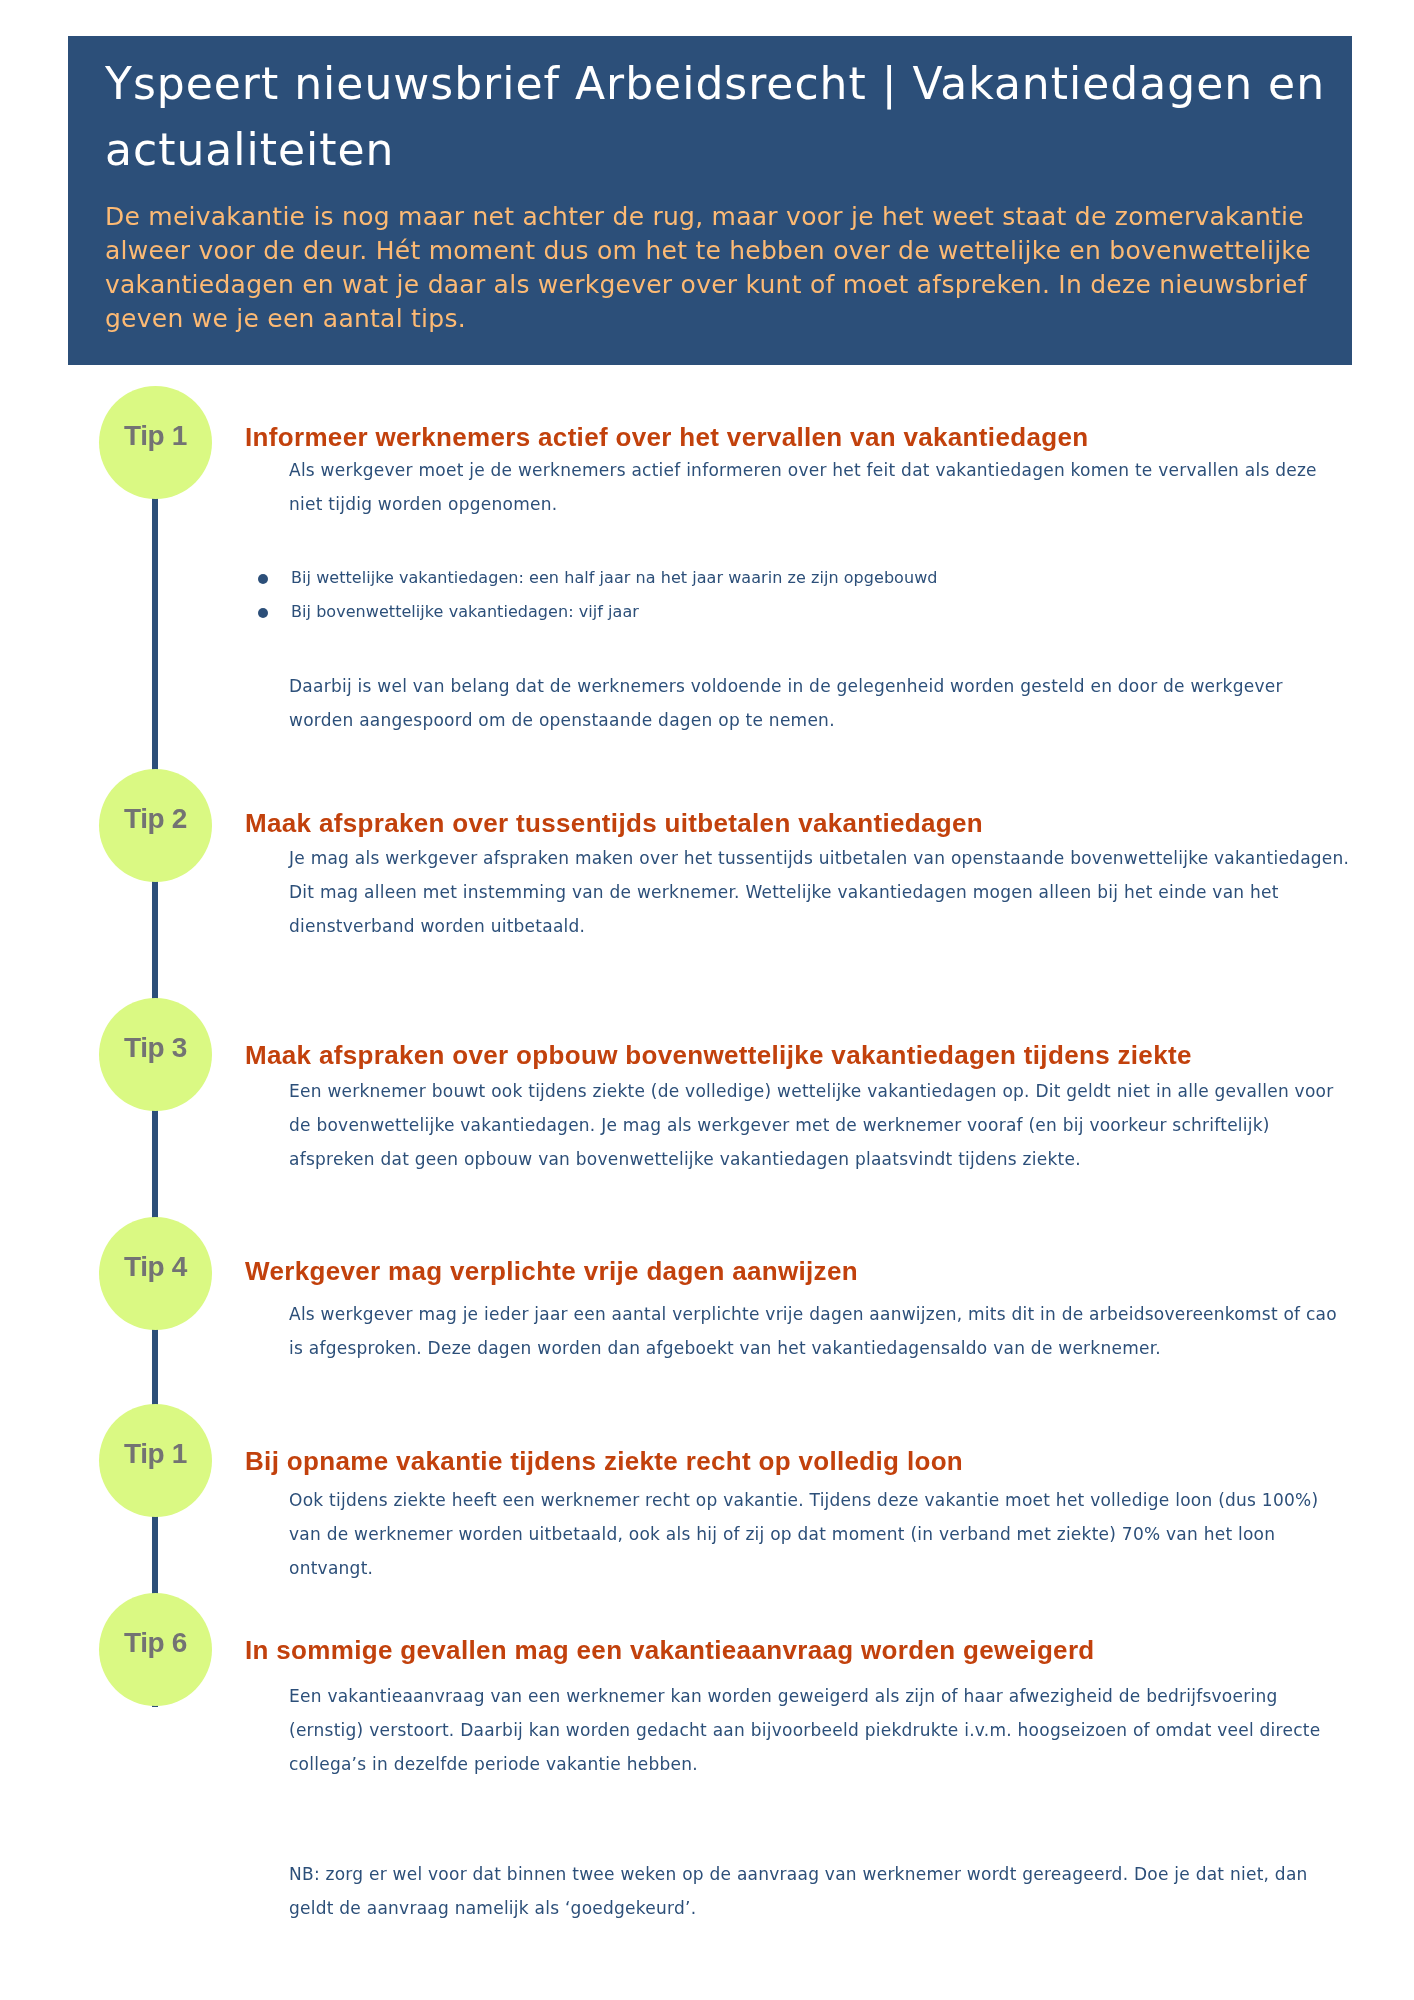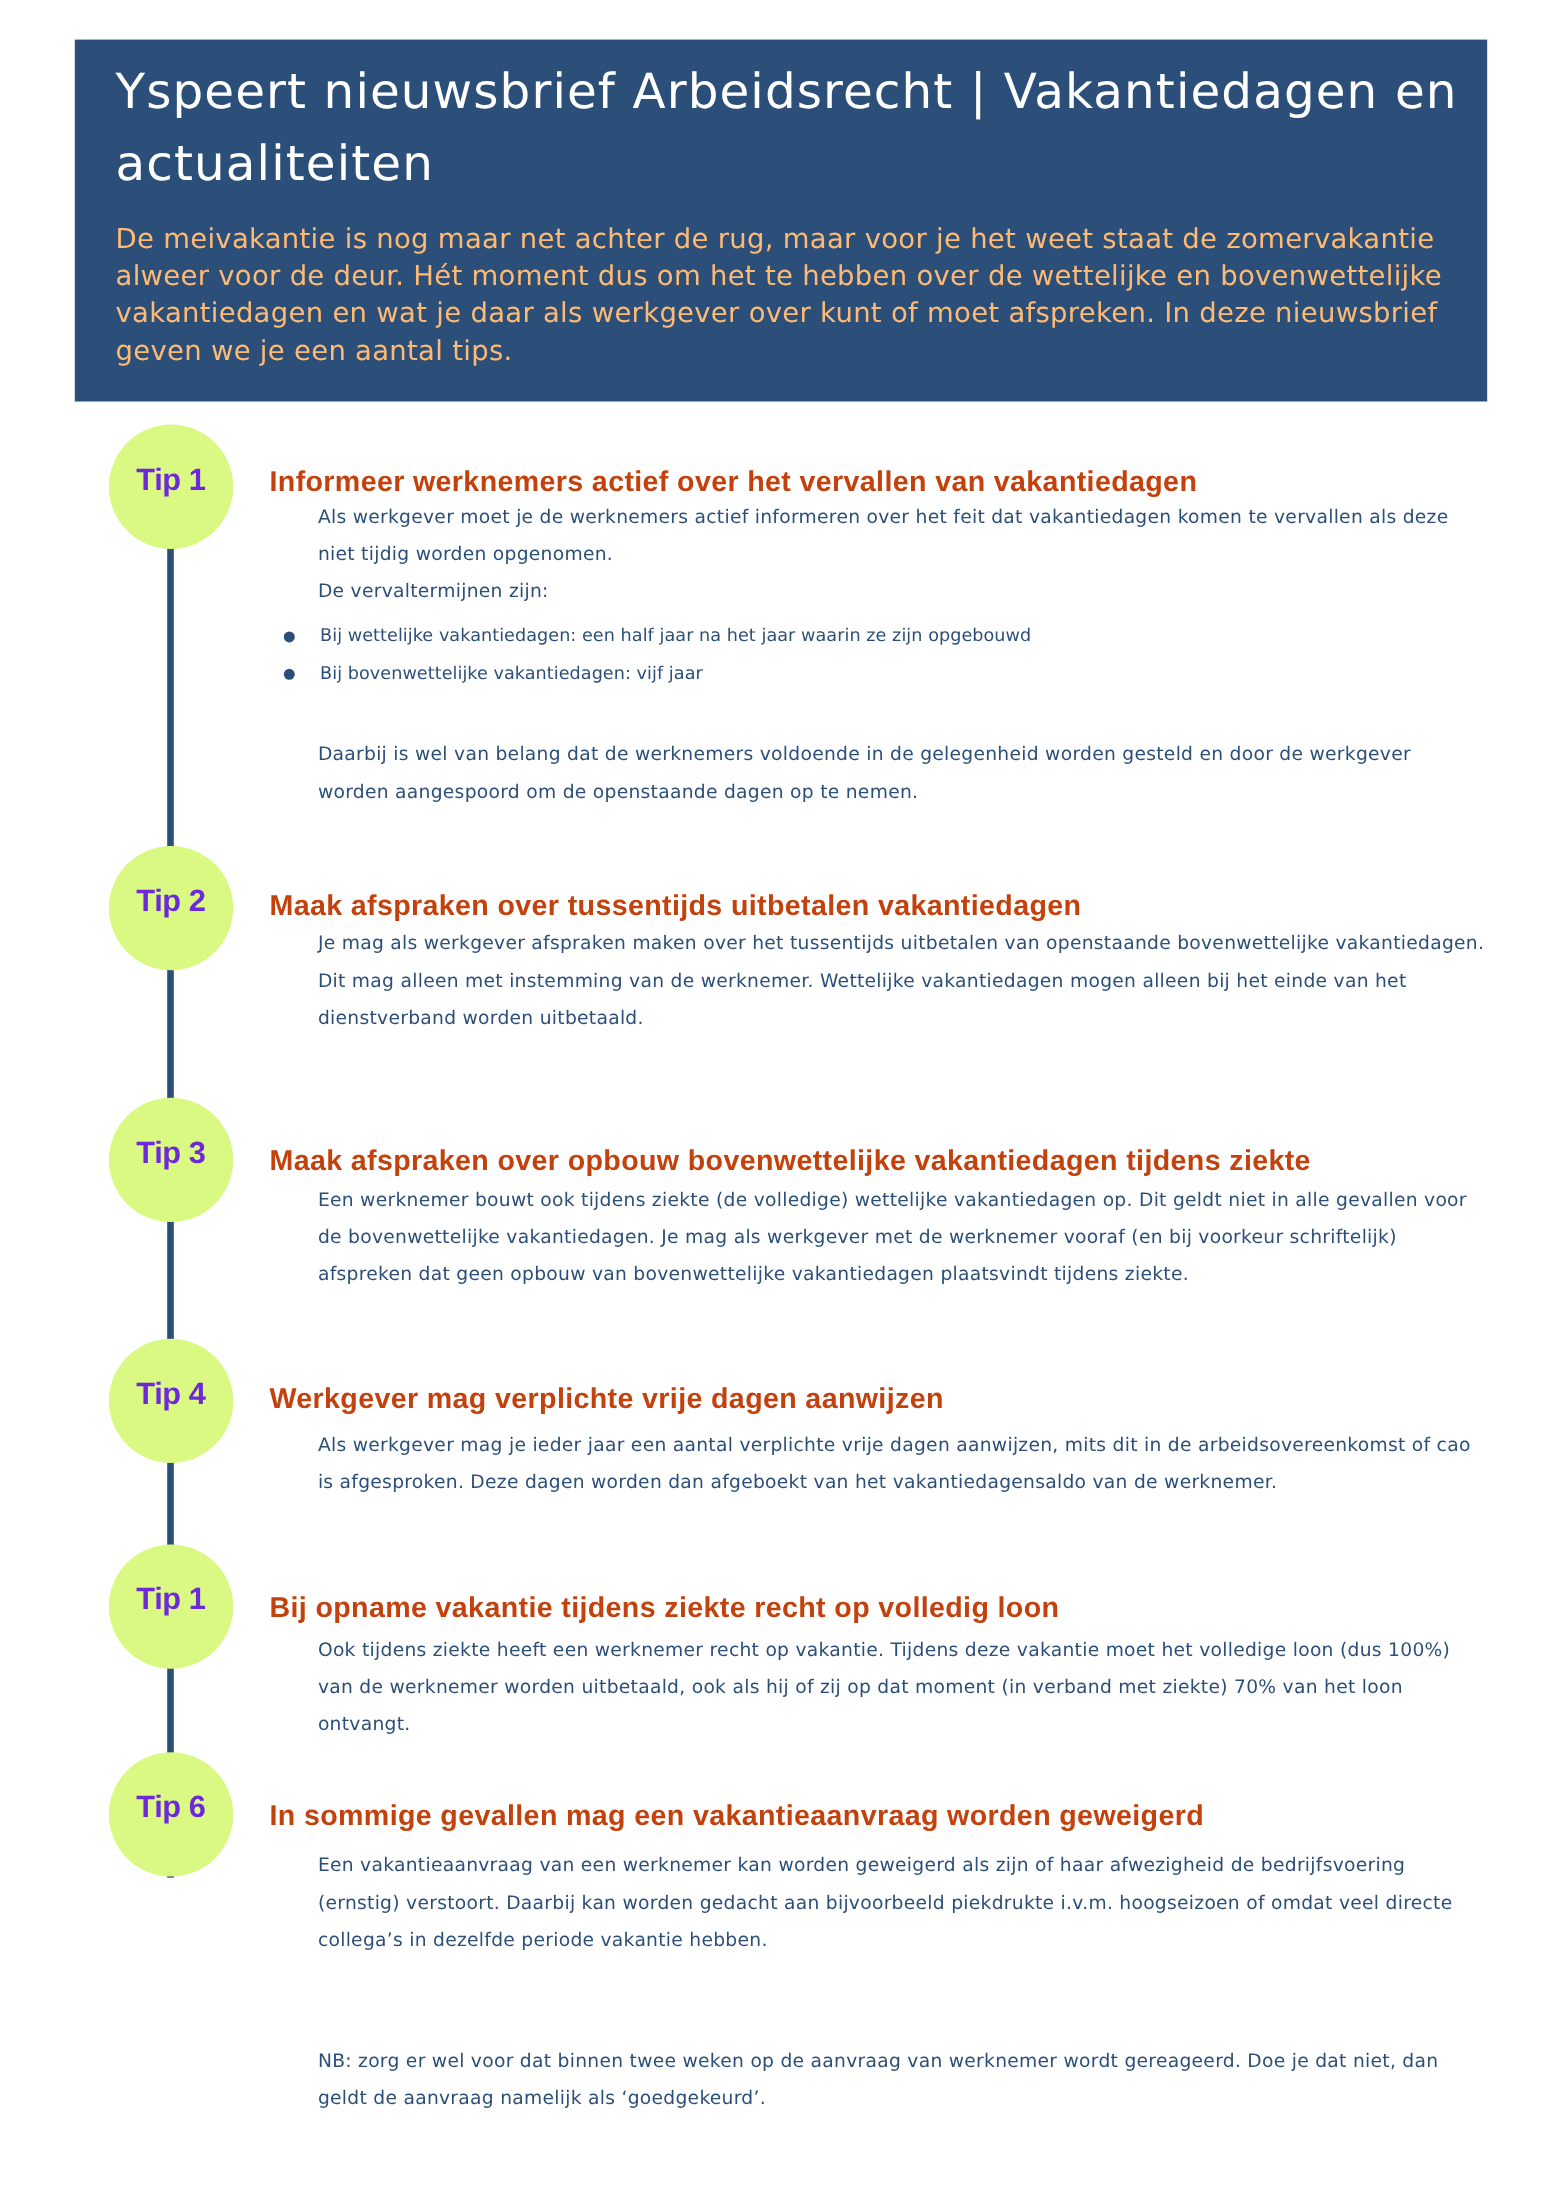--- a/index.html
+++ b/index.html
@@ -12,21 +12,21 @@
   .header-title{position:absolute;left:37px;top:15.4px;width:1240px;color:#ffffff;
       font-family:"DejaVu Sans",sans-serif;font-weight:400;font-size:44px;line-height:66px;letter-spacing:1px;}
   .header-intro{position:absolute;left:37px;top:164.1px;width:1240px;color:#fdba74;
       font-family:"DejaVu Sans",sans-serif;font-weight:400;font-size:25px;line-height:34px;letter-spacing:0.25px;}
 
   .timeline-line{position:absolute;left:152.3px;top:442px;width:6px;height:1265px;background:#2c4f79;}
 
   .badge{position:absolute;left:98.9px;width:113px;height:113px;border-radius:50%;background:#daf983;}
   .badge-label{position:absolute;left:0;width:113px;text-align:center;
       font-family:"Liberation Sans",sans-serif;font-weight:700;font-size:28px;line-height:34px;
-      letter-spacing:-0.4px;color:#6d28d9;white-space:nowrap;}
+      letter-spacing:-0.4px;color:#737373;white-space:nowrap;}
 
   .tip-heading{position:absolute;left:245px;width:1100px;color:#c2410c;
       font-family:"Liberation Sans",sans-serif;font-size:26px;font-weight:700;line-height:34px;letter-spacing:0.33px;}
   .tip-text{position:absolute;left:245px;width:1062px;color:#2c4f79;
       font-family:"DejaVu Sans",sans-serif;font-size:17px;font-weight:400;line-height:34px;letter-spacing:0.25px;margin-left:44px;}
   .bullet-list{position:absolute;left:245px;top:0;width:1100px;}
   .bullet-item{position:absolute;left:0;top:0;width:1100px;color:#2c4f79;}
   .bullet-dot{position:absolute;left:13px;width:10px;height:10px;border-radius:50%;background:#2c4f79;}
   .bullet-text{position:absolute;left:46px;width:1070px;color:#2c4f79;
       font-family:"DejaVu Sans",sans-serif;font-size:16px;font-weight:400;line-height:34px;letter-spacing:0.05px;}
@@ -41,21 +41,20 @@
     <div class="header-intro">De meivakantie is nog maar net achter de rug, maar voor je het weet staat de zomervakantie alweer voor de deur. Hét moment dus om het te hebben over de wettelijke en bovenwettelijke vakantiedagen en wat je daar als werkgever over kunt of moet afspreken. In deze nieuwsbrief geven we je een aantal tips.</div>
   </div>
 
   <div class="timeline-line"></div>
 
   <div class="badge" style="top:385.5px;">
     <span class="badge-label" style="top:33.59px;">Tip 1</span>
   </div>
   <div class="tip-heading" style="top:419.59px;">Informeer werknemers actief over het vervallen van vakantiedagen</div>
   <div class="tip-text" style="top:453.25px;">Als werkgever moet je de werknemers actief informeren over het feit dat vakantiedagen komen te vervallen als deze niet tijdig worden opgenomen.</div>
-  <div class="tip-text" style="top:520.85px;">De vervaltermijnen zijn:</div>
   <div class="bullet-list">
     <div class="bullet-item">
       <span class="bullet-dot" style="top:574.00px;"></span>
       <span class="bullet-text" style="top:561.35px;">Bij wettelijke vakantiedagen: een half jaar na het jaar waarin ze zijn opgebouwd</span>
     </div>
     <div class="bullet-item">
       <span class="bullet-dot" style="top:607.80px;"></span>
       <span class="bullet-text" style="top:595.15px;">Bij bovenwettelijke vakantiedagen: vijf jaar</span>
     </div>
   </div>

